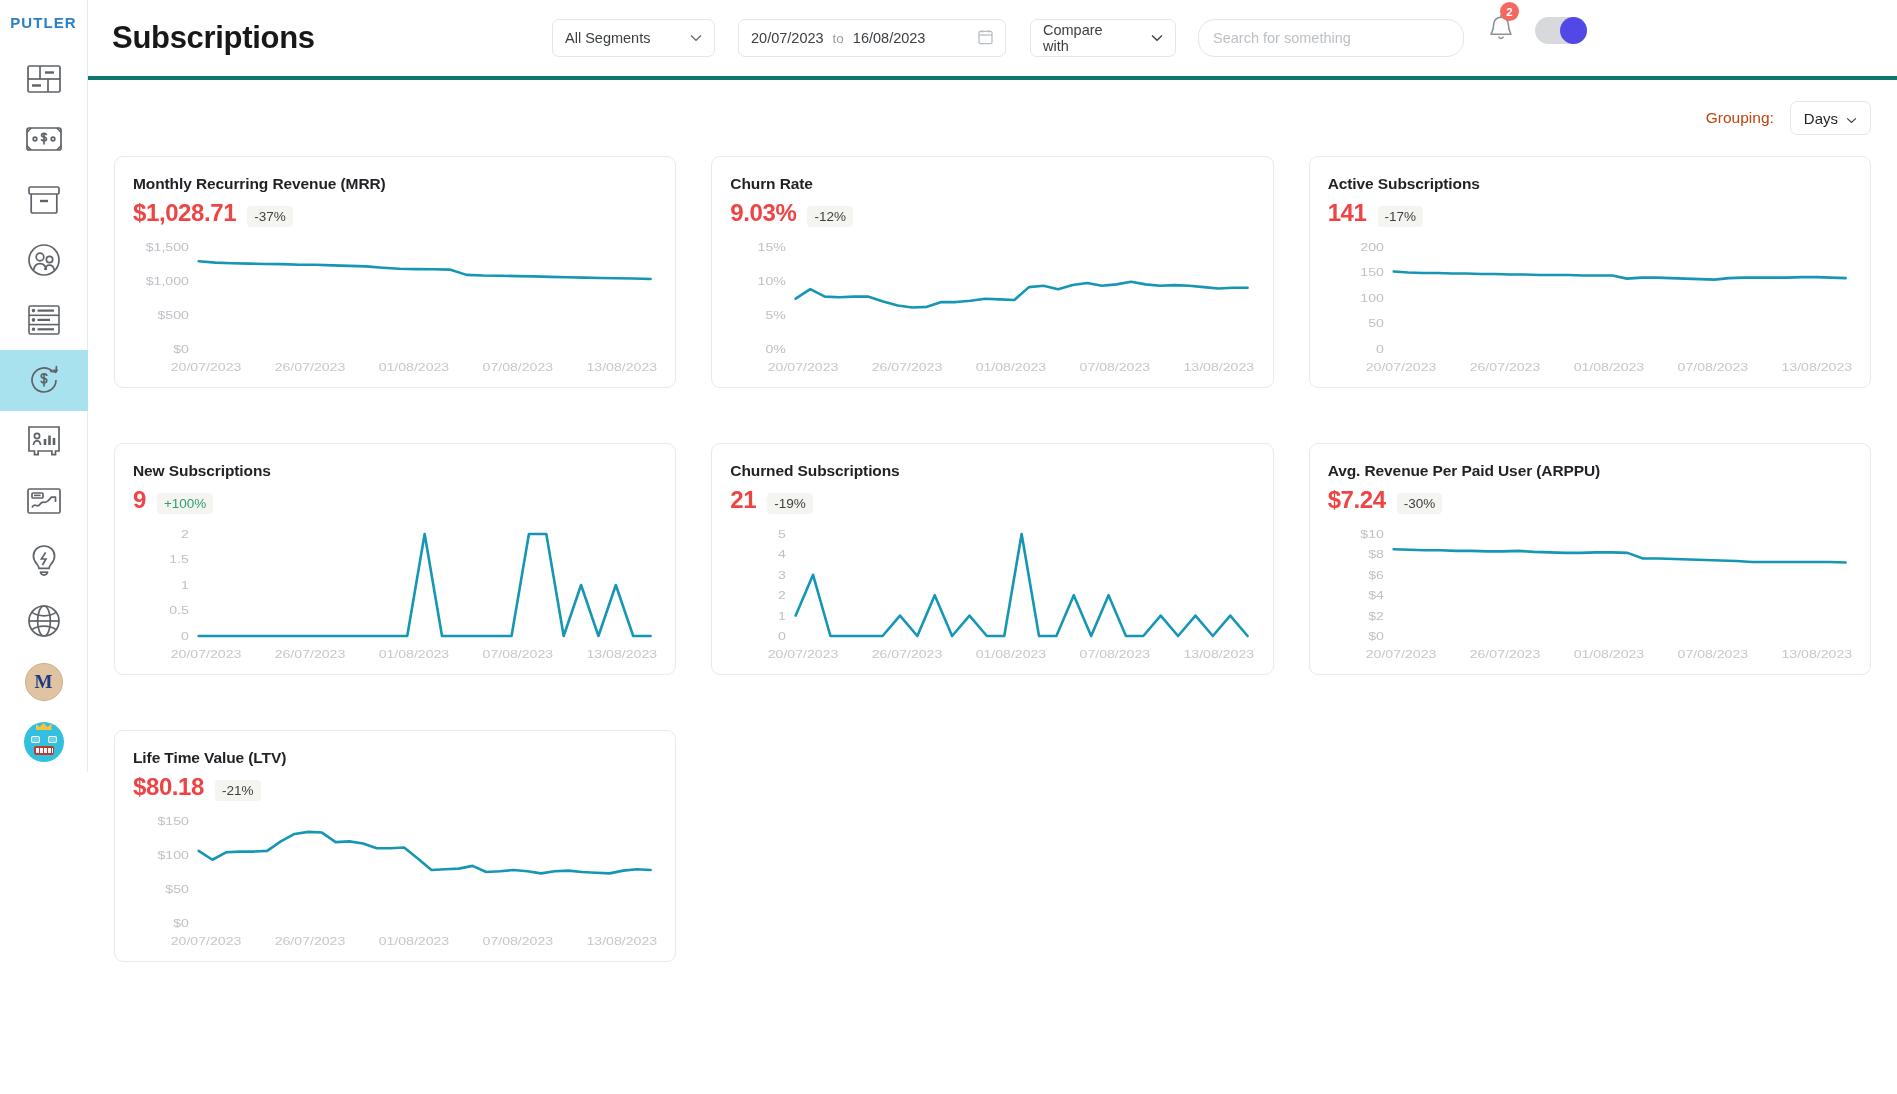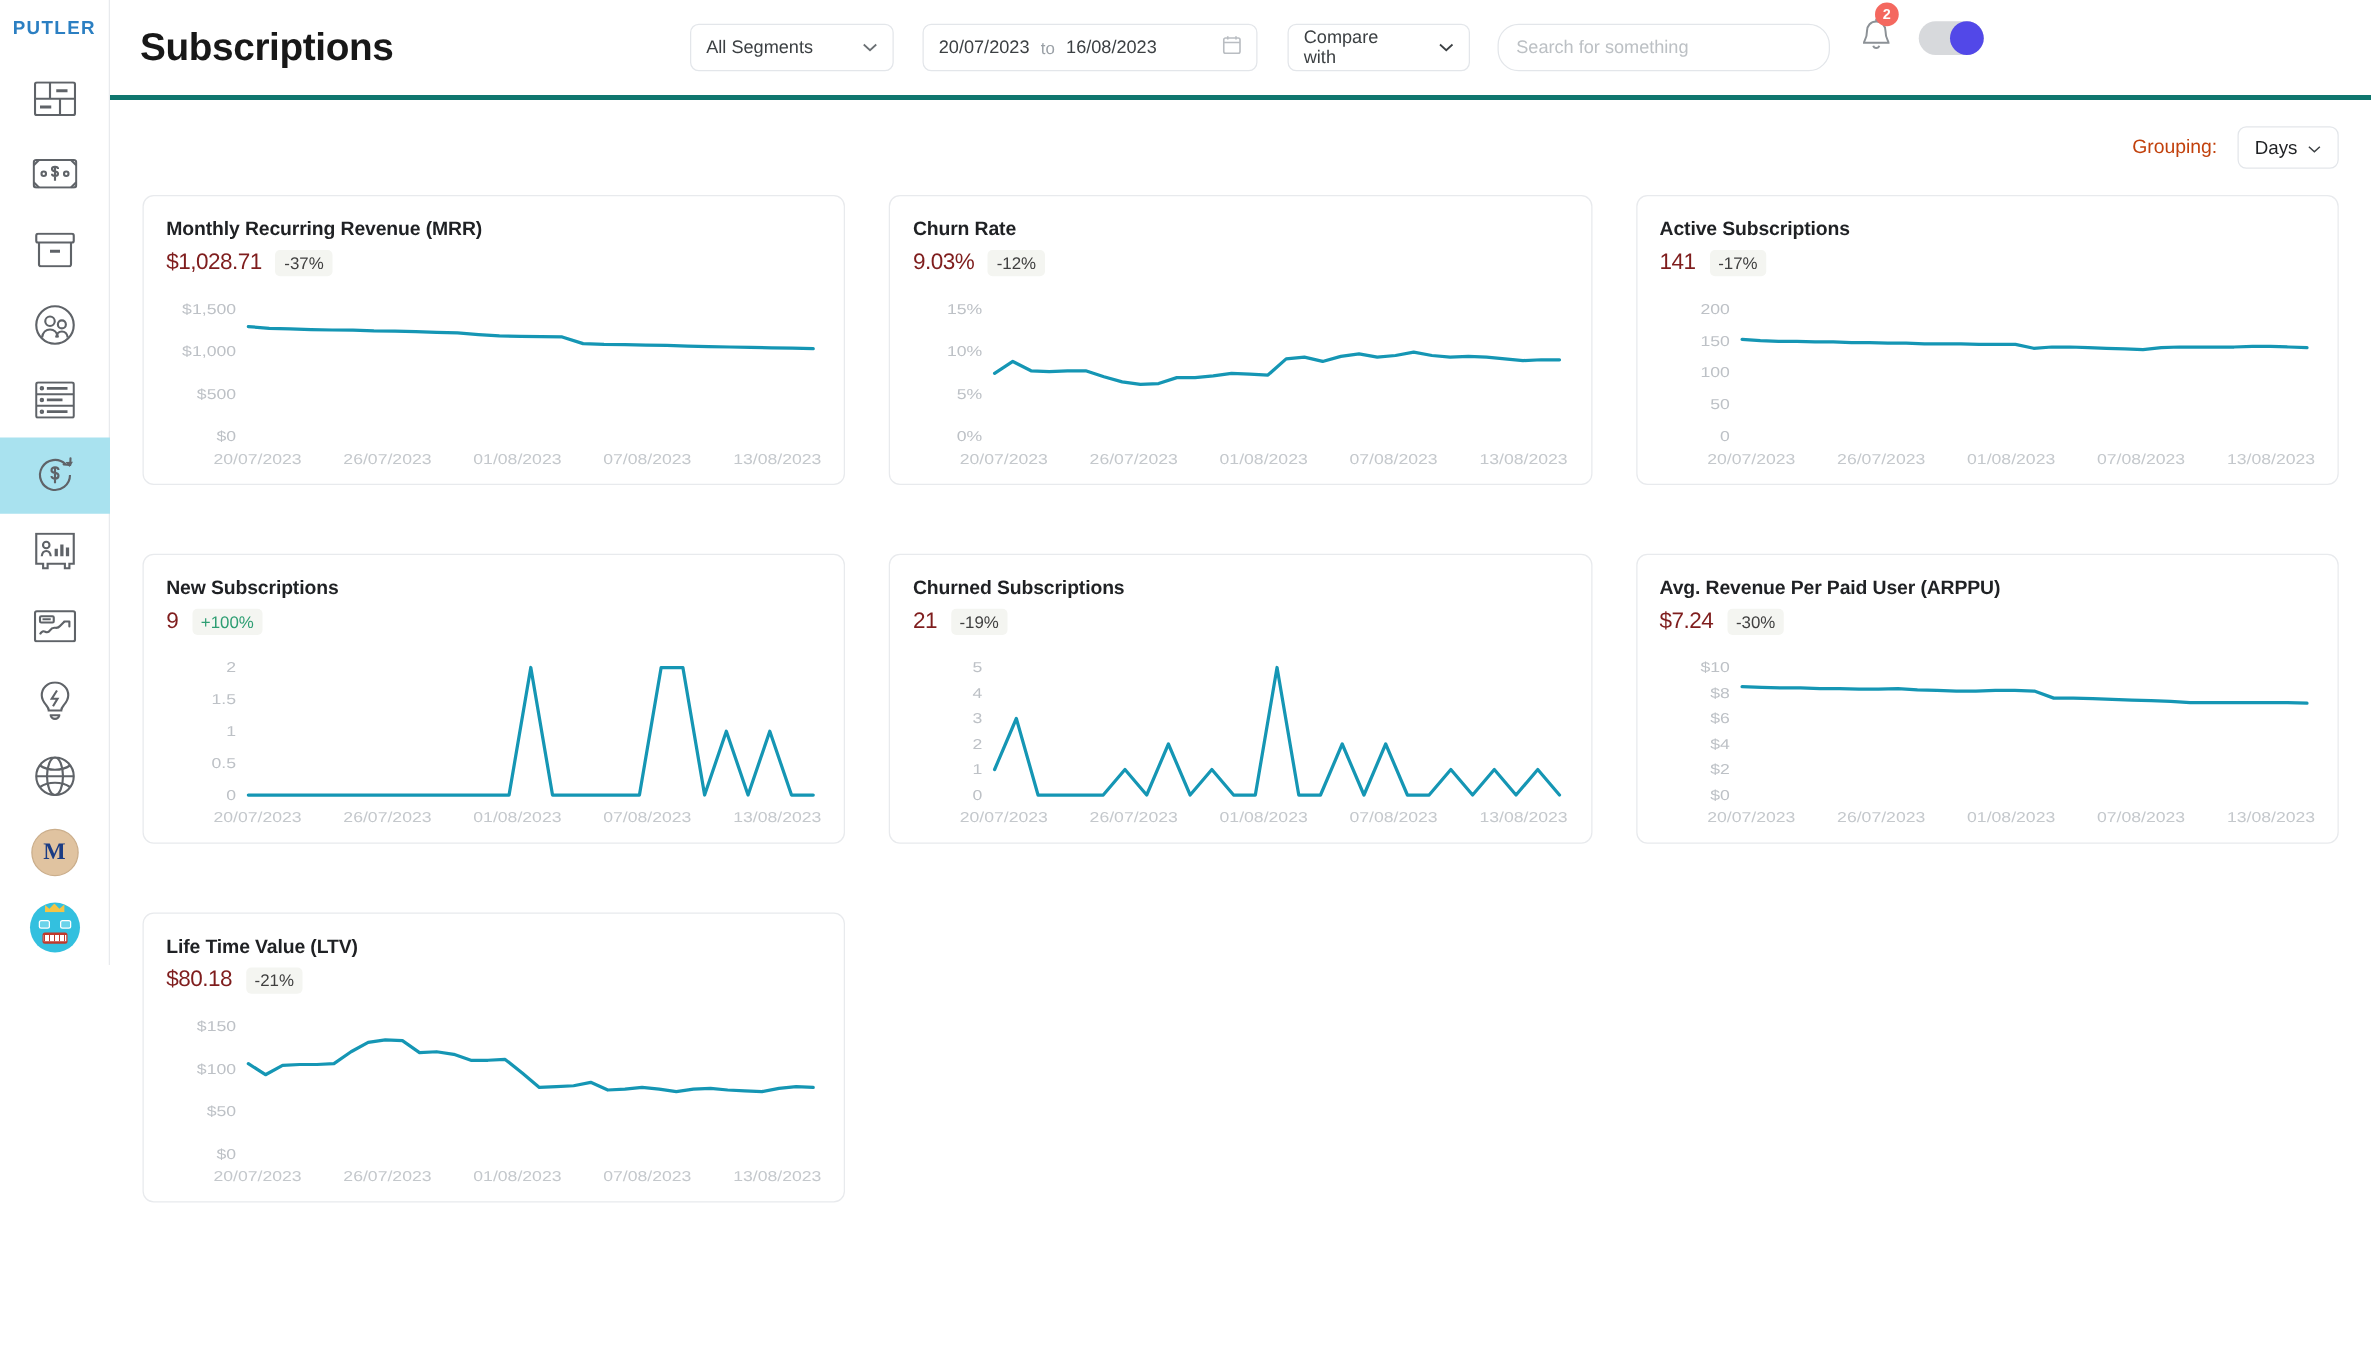--- a/index.html
+++ b/index.html
@@ -142,21 +142,21 @@
     display: grid; grid-template-columns: repeat(3, 1fr);
     gap: 55px 35px;
   }
   .card {
     background: #fff; border: 1px solid #e8eaed; border-radius: 9px;
     padding: 18px 18px 14px 18px;
     height: 232px; position: relative; overflow: hidden;
   }
   .card-title { font-size: 15.5px; color: #1f2124; font-weight: bold; letter-spacing:-0.1px;}
   .value-row { display: flex; align-items: baseline; gap: 11px; margin-top: 6px; }
-  .card-value { font-size: 18px; font-weight: normal; color: #7f1d1d; letter-spacing: -0.4px; }
+  .card-value { font-size: 24px; font-weight: bold; color: #ef4444; letter-spacing: -0.4px; }
   .delta {
     font-size: 13.5px; padding: 3px 7px; border-radius: 4px;
     background: #f4f5f1;
   }
   .delta.neg { color: #404040; }
   .delta.pos { color: #2e9e73; }
 
   .chart { position: absolute; left: 10px; right: 10px; bottom: 8px; height: 140px; }
   .chart svg { display: block; width: 100%; height: 100%; overflow: visible;}
   .ylab { font-size: 11.5px; fill: #bdc1c6; font-family: "Liberation Sans", sans-serif; text-anchor: end; }

